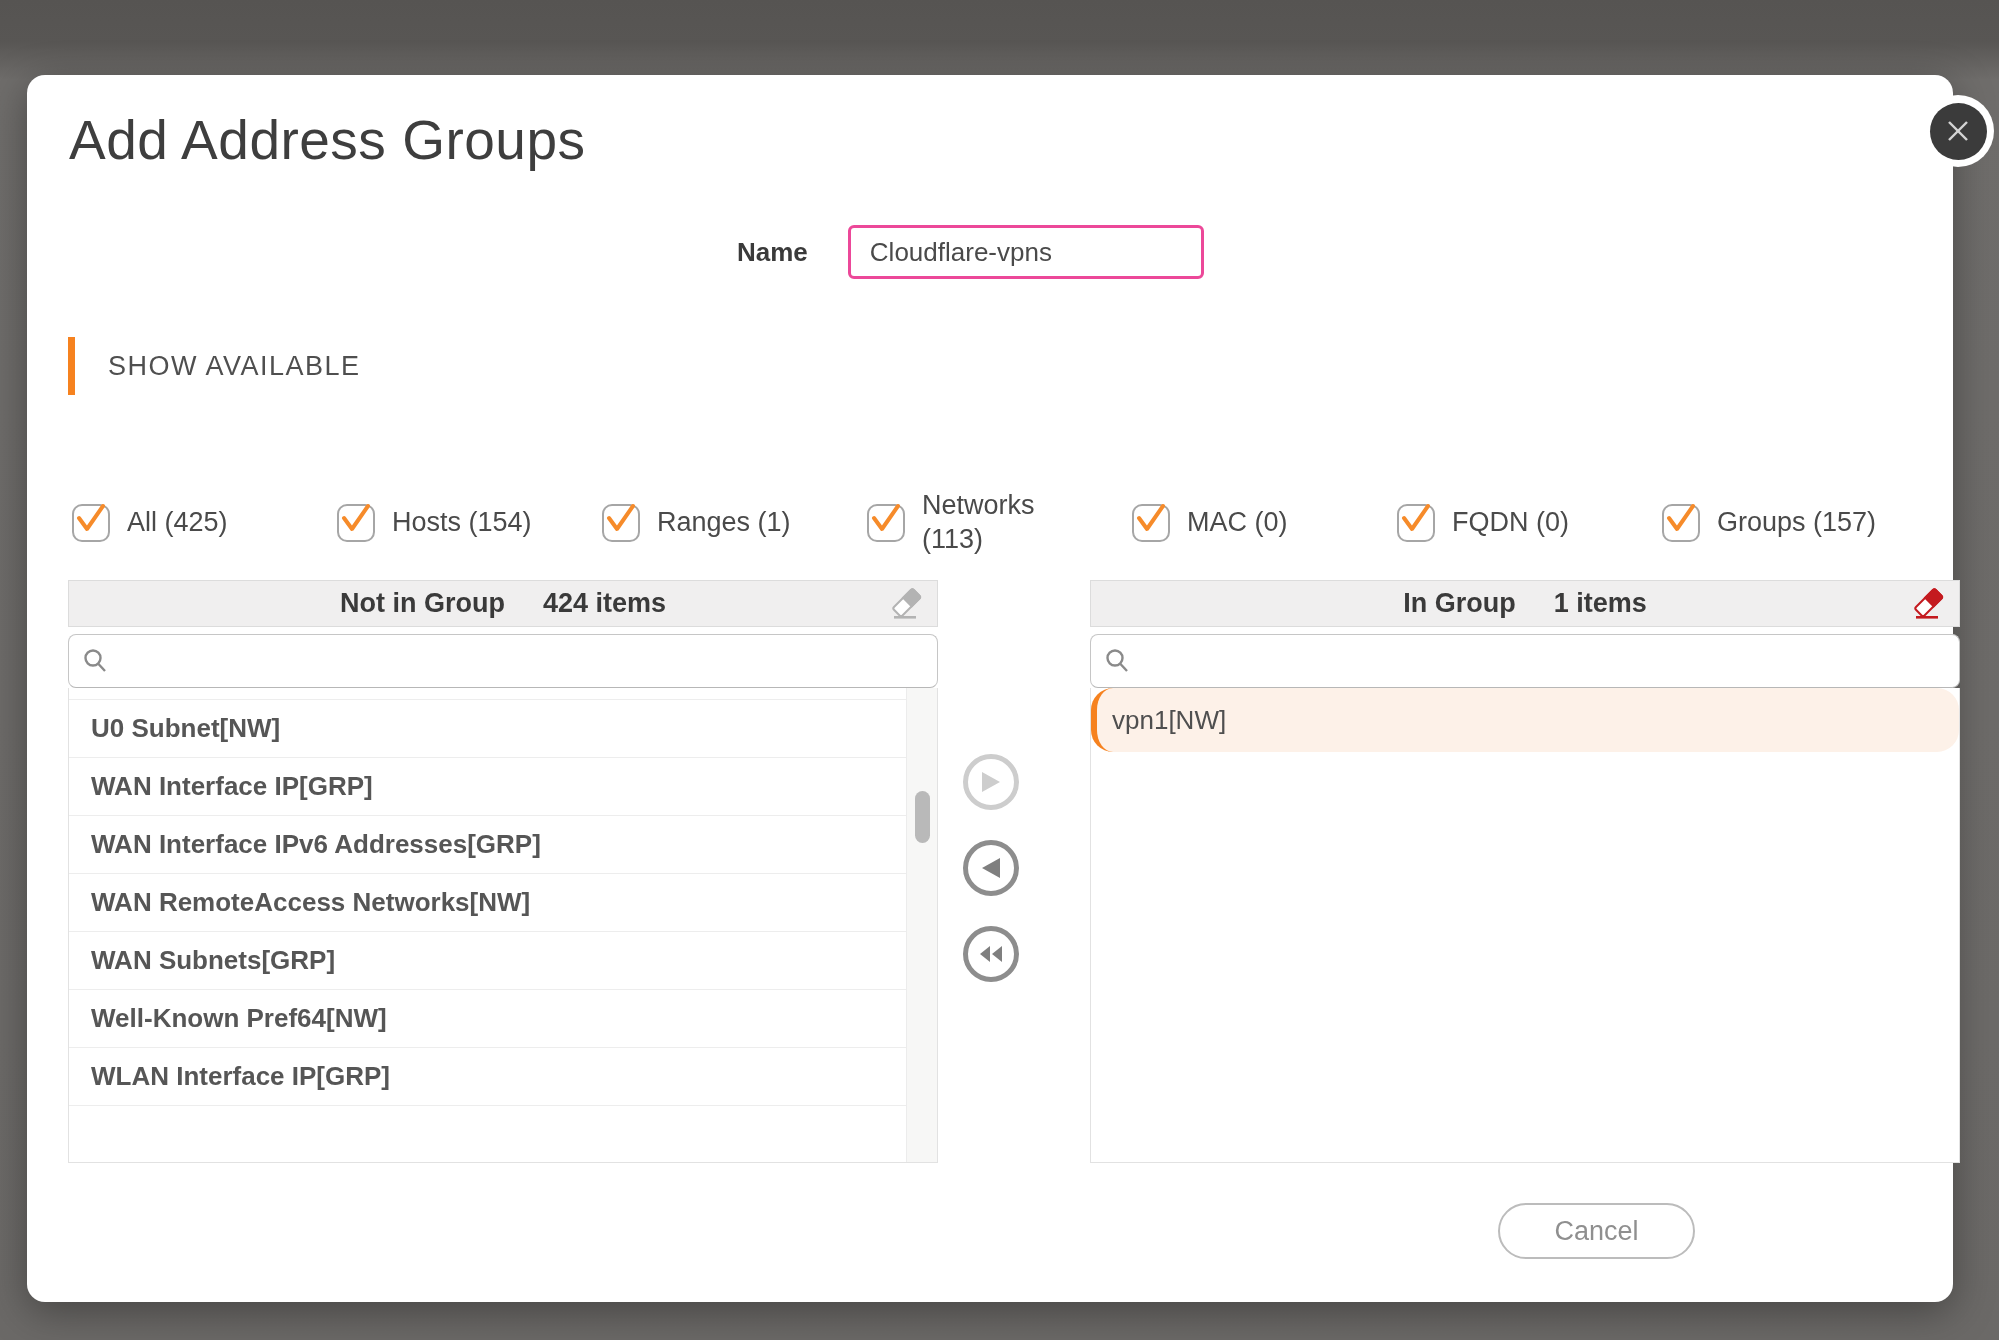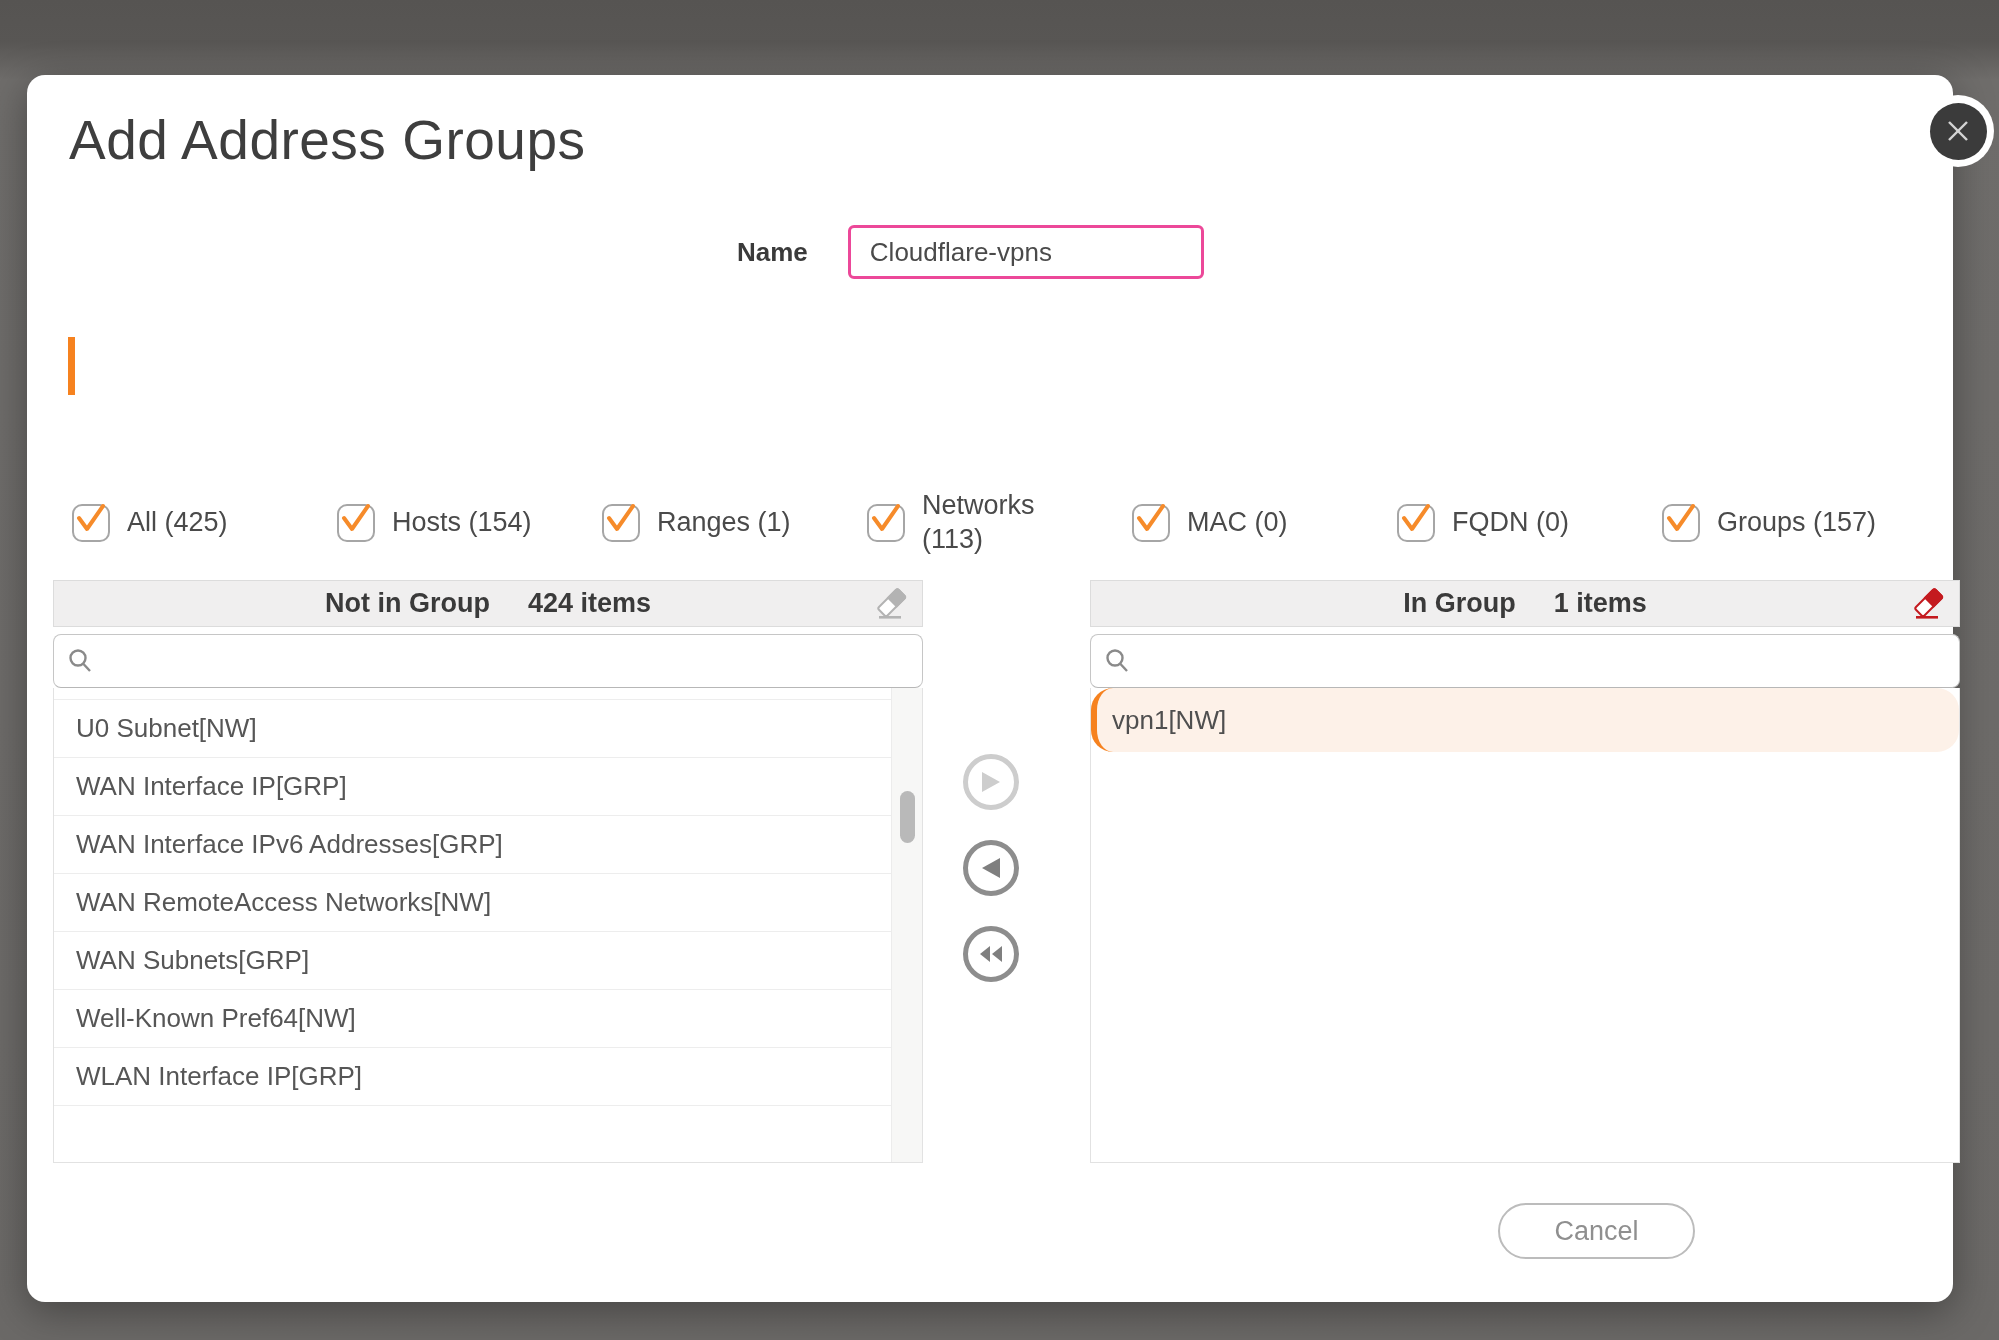--- a/index.html
+++ b/index.html
@@ -53,21 +53,21 @@
   .filter{display:flex;align-items:center;}
   .checkbox{
     position:relative;width:38px;height:38px;border:2px solid #a6a6a6;border-radius:10px;
     background:#fff;flex:none;cursor:pointer;
   }
   .checkbox svg{position:absolute;left:-2px;top:-6px;}
   .filter-label{margin-left:17px;font-size:27px;color:#4a4a4a;line-height:1.25;}
   .filter-label.wrap{width:116px;}
   
   .panel{position:absolute;top:505px;width:870px;}
-  .panel.left{left:26px;}
+  .panel.left{left:41px;}
   .panel.right{left:1015px;margin-left:48px;}
   .panel-header{
     position:relative;height:47px;background:#f0efef;border:1px solid #dcdcdc;
     display:flex;align-items:center;justify-content:center;gap:38px;
     font-size:27px;font-weight:bold;color:#3a3a3a;
   }
   .eraser-btn{
     position:absolute;right:12px;top:4px;width:38px;height:40px;background:none;border:none;
     cursor:pointer;display:flex;align-items:center;justify-content:center;
   }
@@ -78,21 +78,21 @@
   .search input{
     border:none;outline:none;flex:1;height:100%;font-family:inherit;font-size:26px;color:#4a4a4a;
     margin-left:10px;background:transparent;
   }
   .list{
     position:relative;height:475px;border:1px solid #e2e2e2;border-top:none;
     background:#fff;overflow:hidden;
   }
   .row{
     height:58px;border-bottom:1px solid #ededed;display:flex;align-items:center;
-    padding-left:22px;font-size:26px;color:#565656;cursor:pointer;
+    padding-left:22px;font-size:26px;color:#565656;cursor:pointer;font-weight:bold;
   }
   .row.partial{height:12px;cursor:default;}
   .scroll-track{
     position:absolute;top:0;right:0;bottom:0;width:31px;background:#f7f7f6;
     border-left:1px solid #ececec;
   }
   .scroll-thumb{
     position:absolute;top:103px;left:8px;width:15px;height:52px;border-radius:8px;background:#b9b9b9;
     cursor:pointer;
   }
@@ -138,20 +138,21 @@
 
     <h1 class="title">Add Address Groups</h1>
 
     <div class="name-row">
       <span class="name-label">Name</span>
       <input class="name-input" type="text" value="Cloudflare-vpns" style="">
     </div>
 
     <div class="section">
       <span class="section-bar"></span>
+      <span class="section-label">SHOW AVAILABLE</span>
     </div>
 
     <div class="filters">
       <div class="filter">
         <span class="checkbox">
           <svg width="38" height="38" viewBox="0 0 38 38">
               <polyline points="7,18 15,29 31,6" fill="none" stroke="var(--check)" stroke-width="4" stroke-linecap="round" stroke-linejoin="round"></polyline>
             </svg>
         </span>
         <span class="filter-label">All (425)</span>

